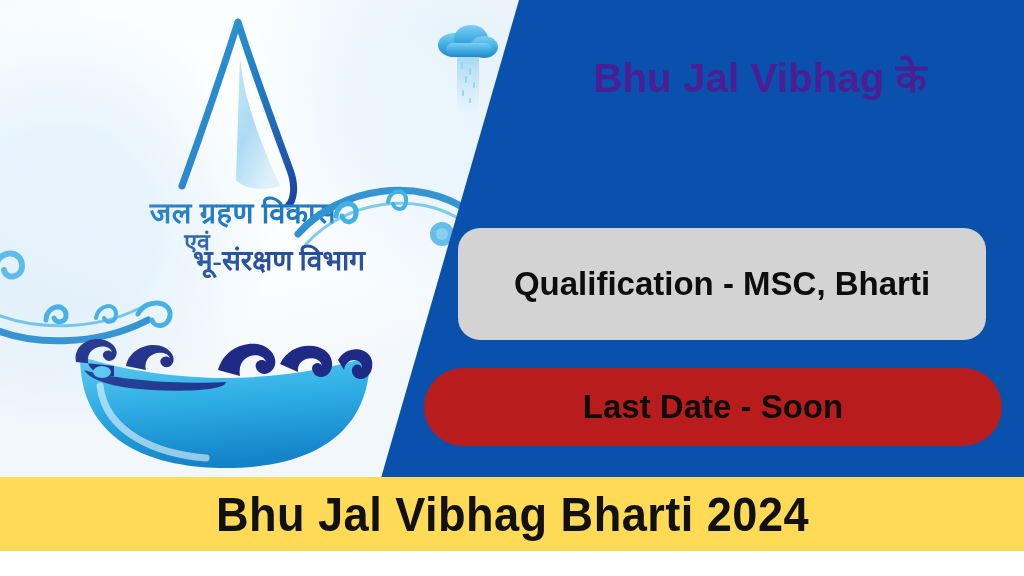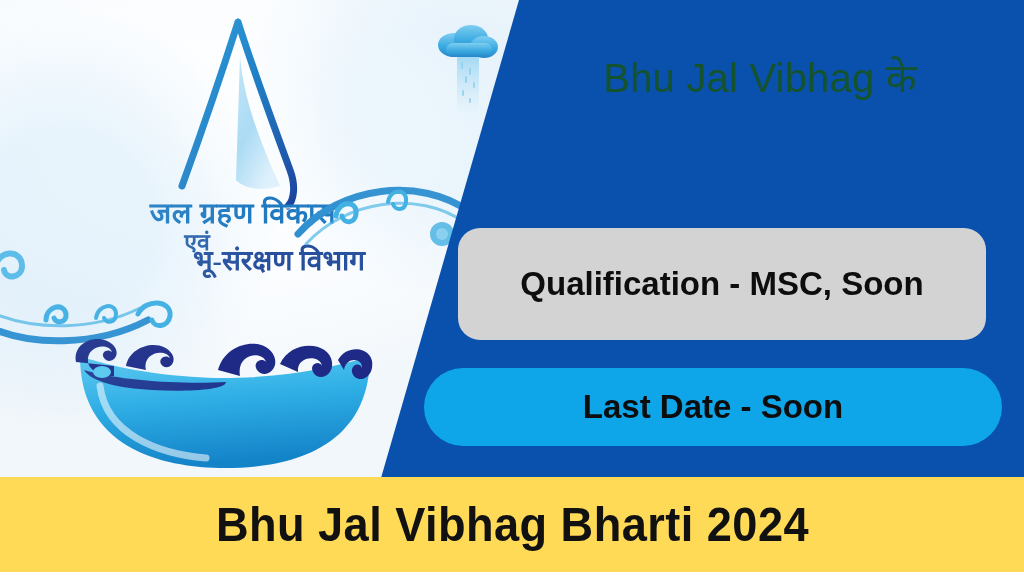--- a/index.html
+++ b/index.html
@@ -105,23 +105,23 @@
     background: #0a51ad;
     clip-path: polygon(519px 0, 1024px 0, 1024px 478px, 381px 478px);
   }
 
   .headline {
     position: absolute;
     left: 520px;
     top: 52px;
     width: 480px;
     text-align: center;
-    color: #14532d;
+    color: #4c1d95;
     font-size: 40px;
-    font-weight: 400;
+    font-weight: 700;
     line-height: 1.32;
     letter-spacing: .2px;
   }
   .headline .hl-line { display: block; }
 
   .badge {
     position: absolute;
     box-sizing: border-box;
     display: flex;
     align-items: center;
@@ -139,33 +139,33 @@
     border-radius: 22px;
     font-size: 33px;
     line-height: 1.25;
     padding: 0 20px;
   }
   .badge-lastdate {
     left: 424px;
     top: 368px;
     width: 578px;
     height: 78px;
-    background: #0ea5e9;
+    background: #b91c1c;
     border-radius: 39px;
     font-size: 33px;
     padding: 0 20px;
   }
 
   
   .footer-band {
     position: absolute;
     left: 0;
     top: 477px;
     width: 1024px;
-    height: 95px;
+    height: 74px;
     background: #ffda56;
     display: flex;
     align-items: center;
     justify-content: center;
   }
   .footer-title {
     color: #111111;
     font-size: 48px;
     font-weight: 700;
     letter-spacing: .5px;
@@ -293,21 +293,21 @@
       </svg>
     </div>
   </div>
 
   <div class="blue-panel"></div>
 
   <div class="headline">
     <span class="hl-line">Bhu Jal Vibhag के</span>
   </div>
 
-  <div class="badge badge-qualification">Qualification - MSC, Soon</div>
+  <div class="badge badge-qualification">Qualification - MSC, Bharti</div>
 
   <div class="badge badge-lastdate">Last Date - Soon</div>
 
   <div class="footer-band">
     <span class="footer-title">Bhu Jal Vibhag Bharti 2024</span>
   </div>
 
 </div>
 
 </body></html>

